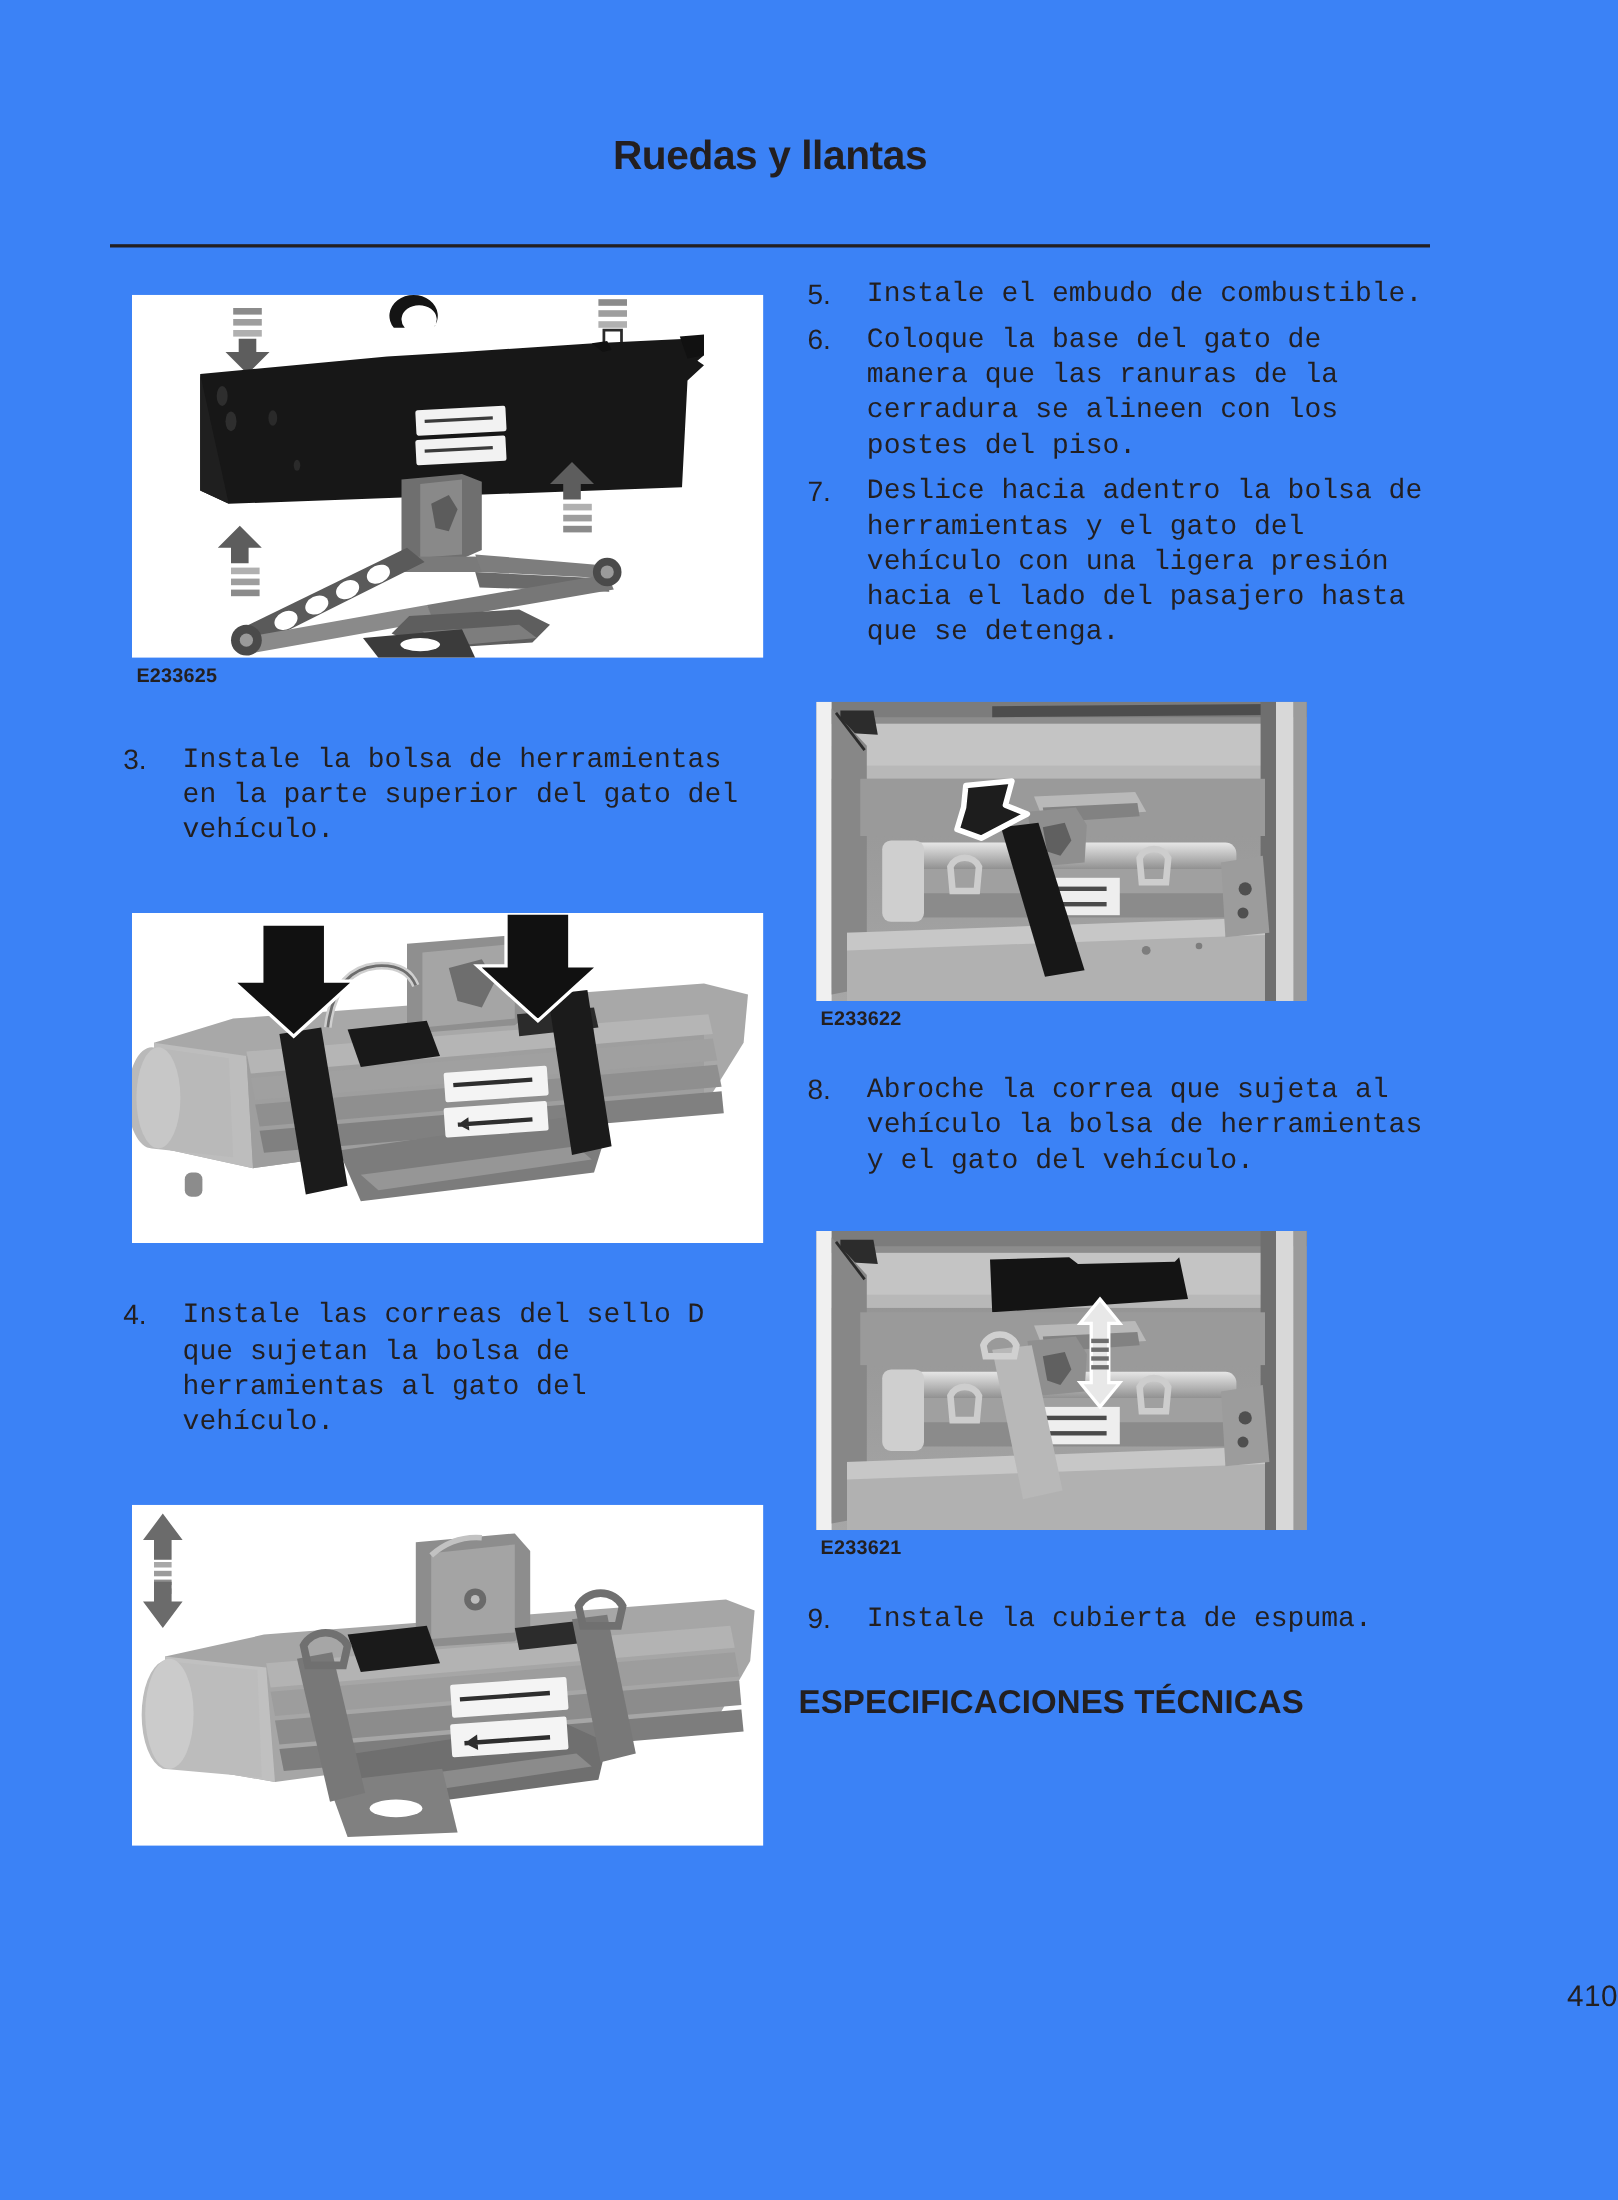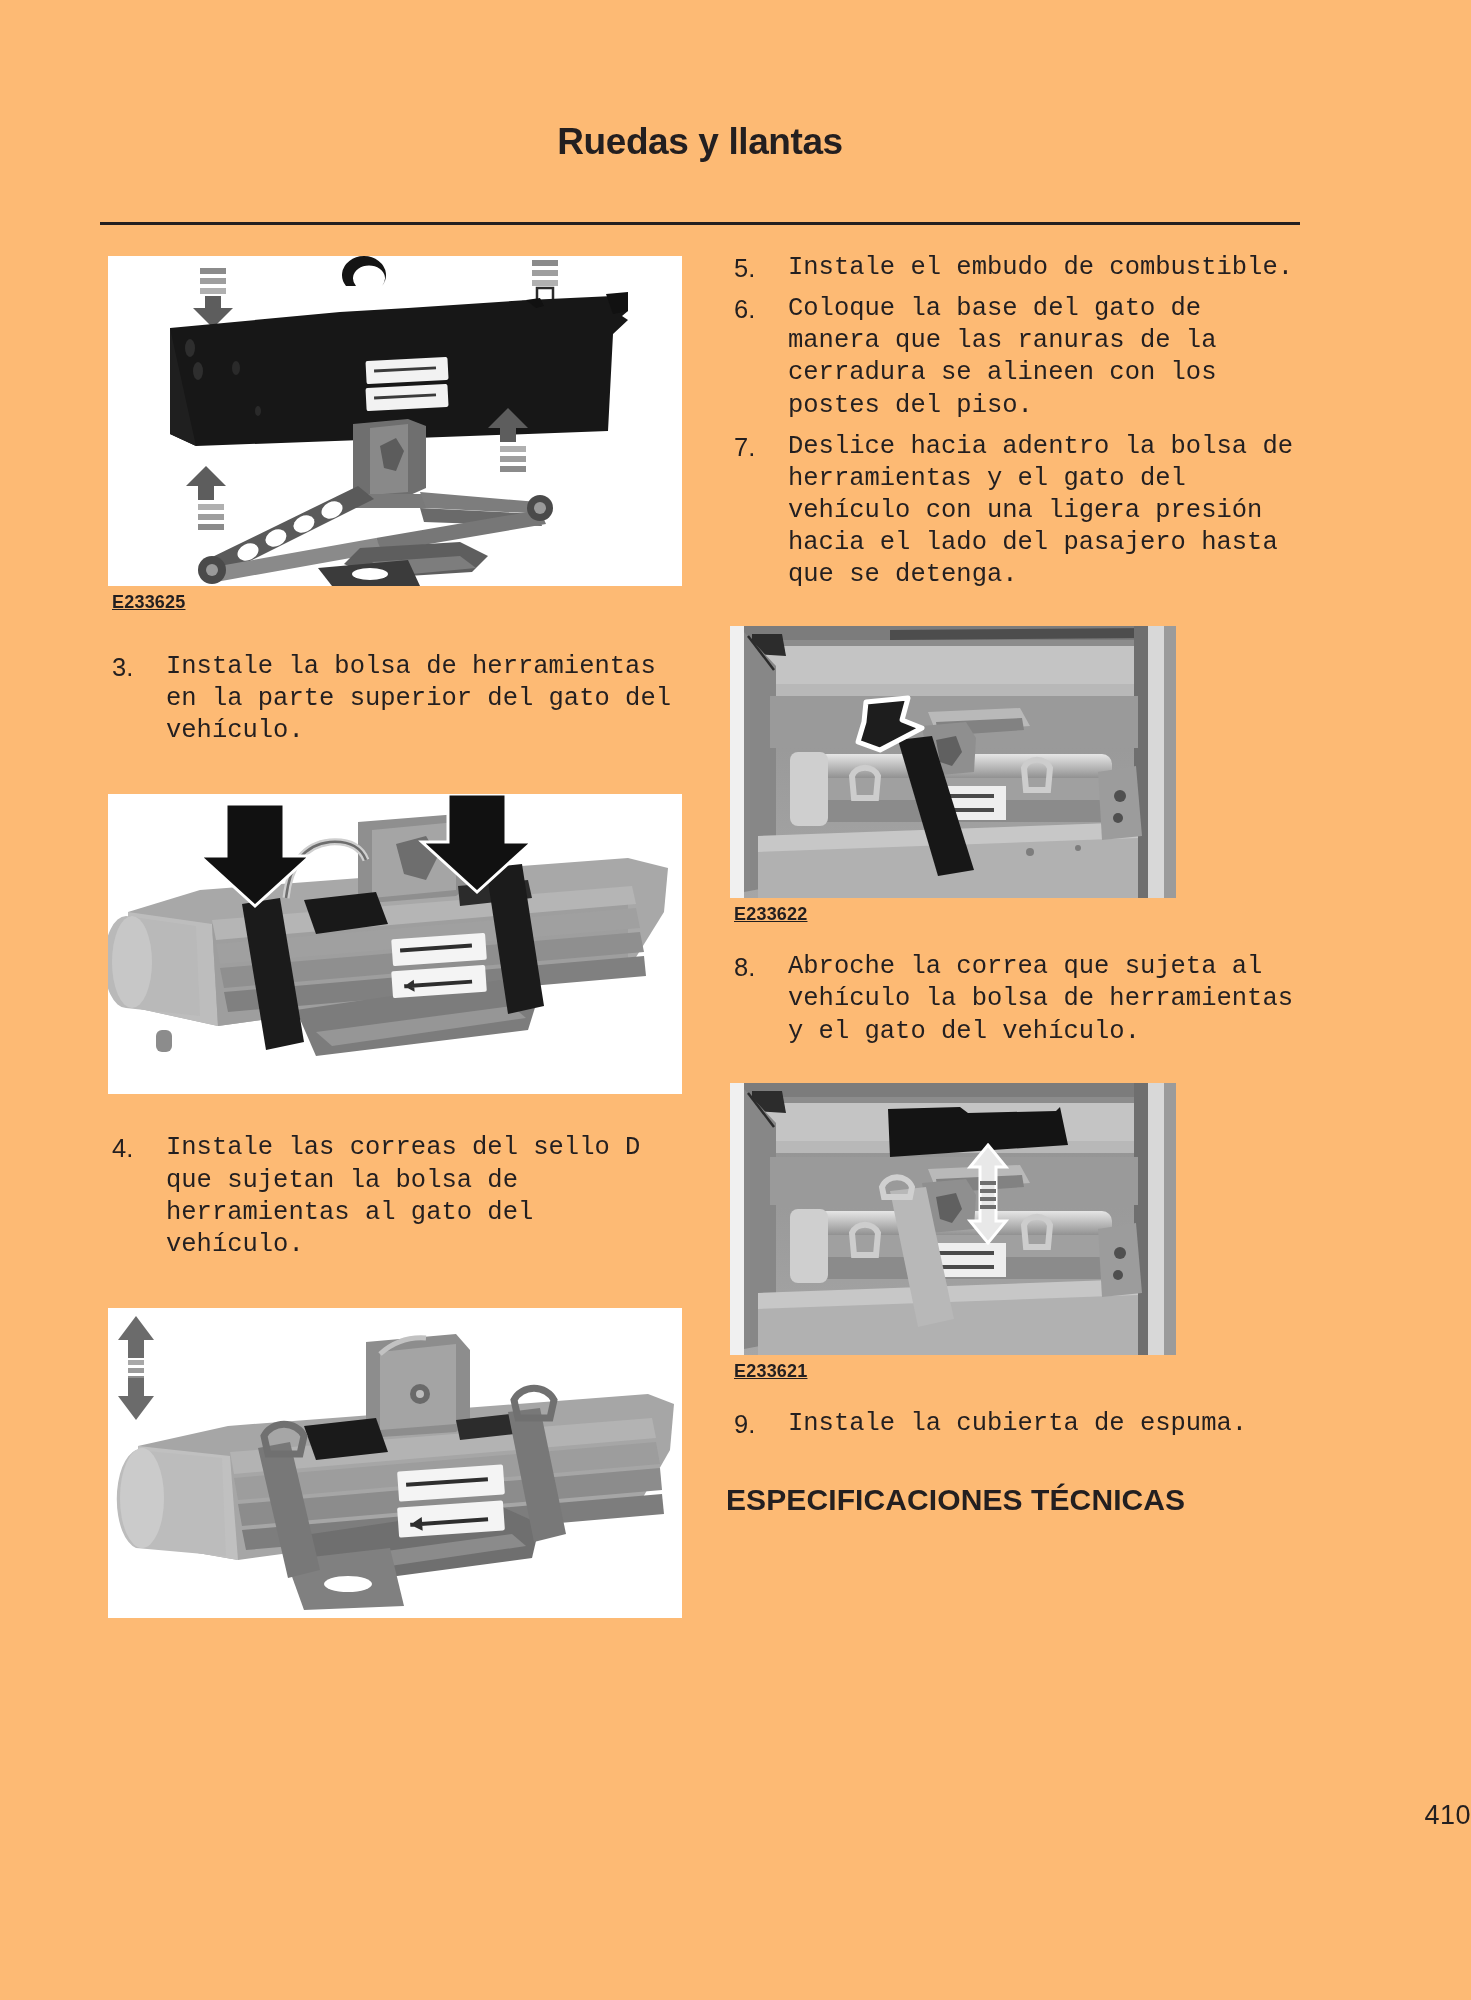--- a/index.html
+++ b/index.html
@@ -9,21 +9,21 @@
     background: #ffffff;
   }
   body {
     font-family: "Liberation Sans", sans-serif;
     color: #231f20;
   }
   .page {
     position: relative;
     width: 1471px;
     height: 2000px;
-    background: #fdba74;
+    background: #3b82f6;
     overflow: hidden;
   }
 
   
   .page-header {
     position: absolute;
     left: 100px;
     top: 122px;
     width: 1200px;
     text-align: center;
@@ -72,21 +72,21 @@
   .step .num {
     position: absolute;
     left: 8px;
     top: 0;
     width: 40px;
     text-align: left;
   }
   .step .txt { display: block; font-family: Liberation Mono, monospace; }
 
   
-  .figure { margin: 4px; text-decoration: underline; }
+  .figure { margin: 16px; }
   .fig-caption {
     font-size: 18px;
     font-weight: bold;
     letter-spacing: 0.2px;
     color: #231f20;
     margin-top: 6px;
     margin-bottom: 0;
     padding-left: 4px;
   }
 

